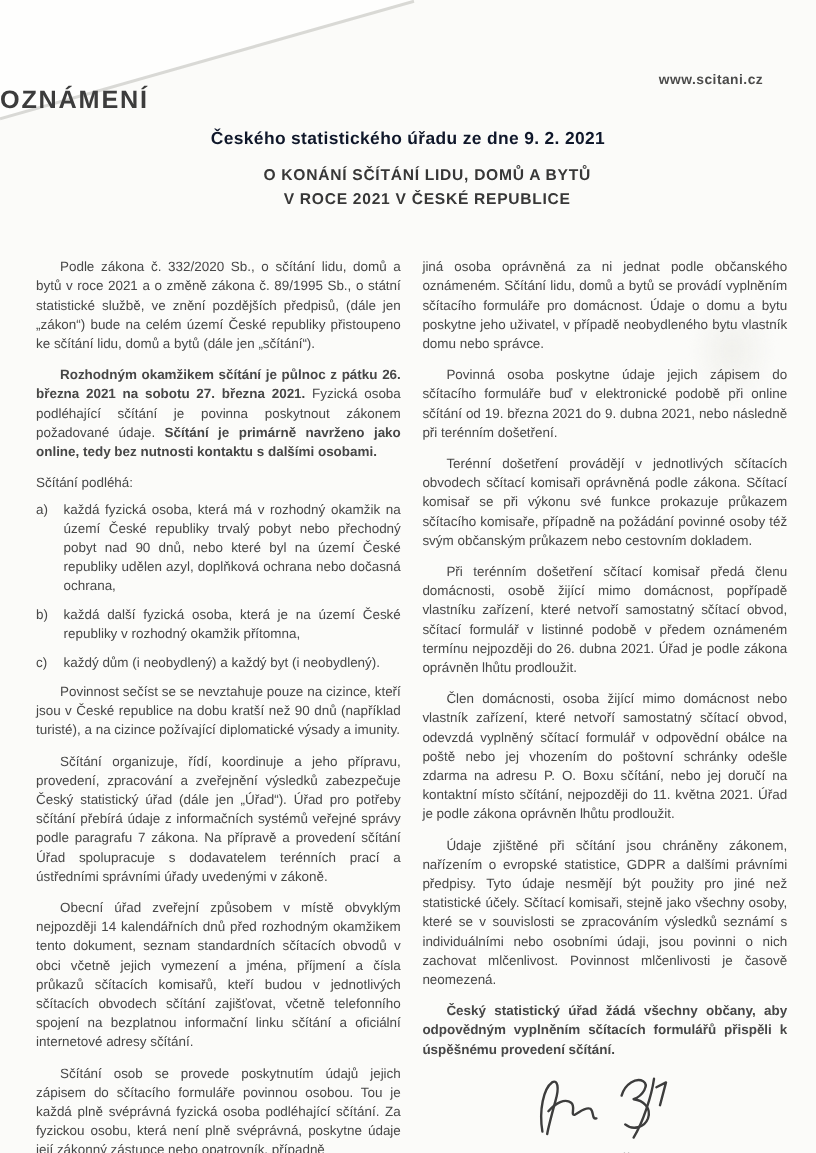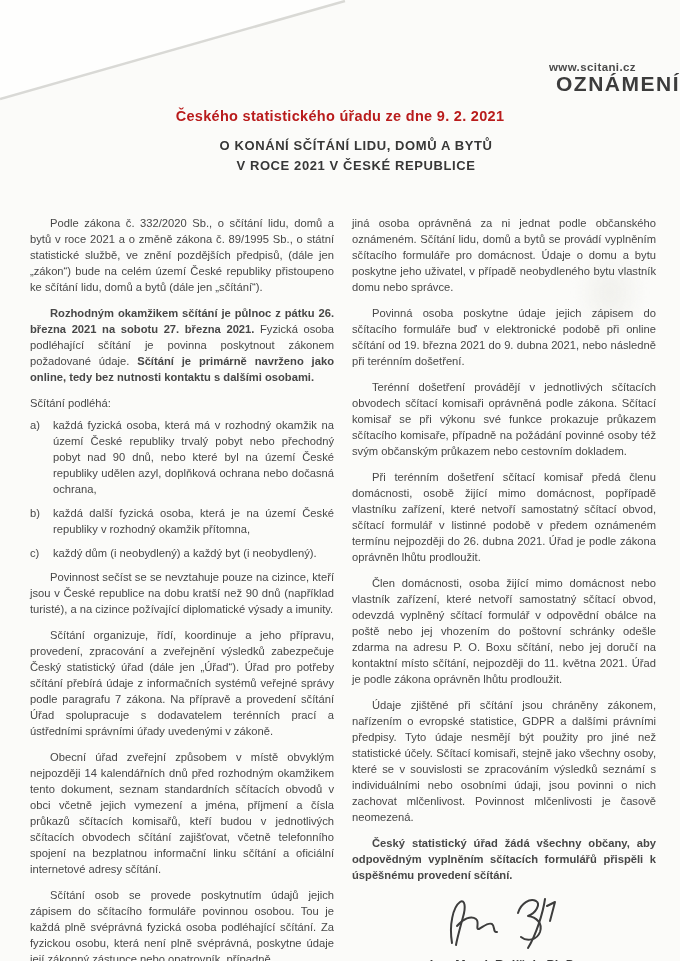--- a/index.html
+++ b/index.html
@@ -26,26 +26,26 @@
   .logo-mark{display:block;margin-left:5px;}
   .logo-text{
     margin-top:5px;font-weight:bold;font-size:13.5px;line-height:1.08;
     color:#4e4f51;letter-spacing:.2px;
   }
   .website{
     position:absolute;right:44px;top:61px;
     font-weight:bold;font-size:11.5px;color:#4b4b4b;letter-spacing:.4px;
   }
   .doc-title{
-    position:absolute;top:72px;left:0;width:100%;text-align:right;
+    position:absolute;top:72px;left:0;width:100%;text-align:left;
     font-weight:bold;font-size:21px;letter-spacing:1.5px;color:#3c3c3c;
   }
   .doc-subtitle{
     position:absolute;top:108px;left:0;width:100%;text-align:center;
-    font-weight:bold;font-size:14.5px;color:#b91c1c;letter-spacing:.3px;
+    font-weight:bold;font-size:14.5px;color:#0f172a;letter-spacing:.3px;
   }
   .doc-heading{
     position:absolute;top:136px;left:0;width:100%;text-align:center;
     font-weight:bold;font-size:13px;line-height:1.5;color:#373737;letter-spacing:.6px;padding-left:16px;
   }
   
   .columns{
     position:absolute;top:215px;left:30px;width:626px;
     display:flex;gap:18px;
     font-size:11.2px;line-height:16px;

